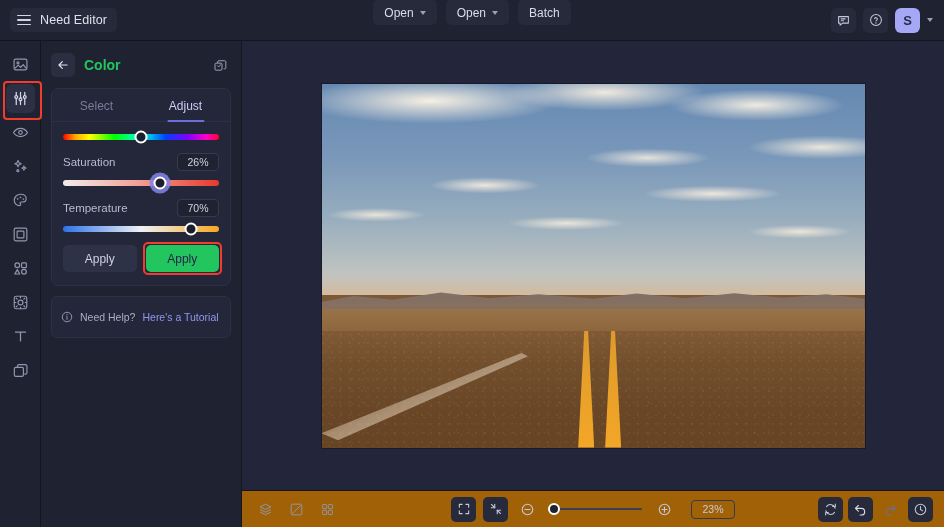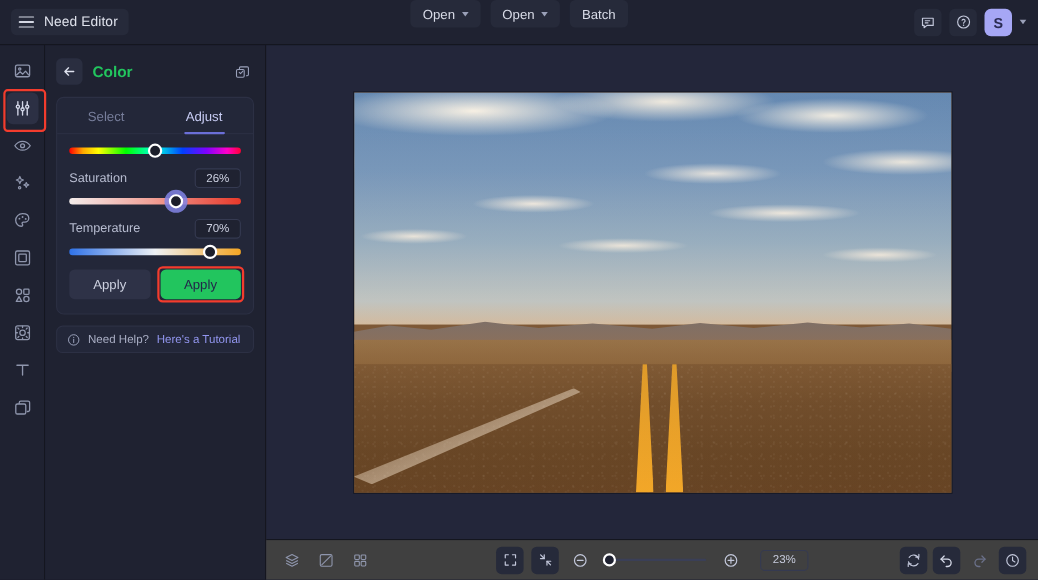--- a/index.html
+++ b/index.html
@@ -182,21 +182,21 @@
     position: relative;
   }
   .btn.cancel { background: #2e3247; color: #cdd1e0; }
   .btn.apply { background: #22c55e; color: #23264a; }
   .btn.annot::after {
     content: ""; position: absolute; left: -3px; top: -3px; right: -3px; bottom: -3px;
     border: 2px solid #f33c2d; border-radius: 5px; pointer-events: none;
   }
 
   .help {
-    margin-top: 10px; height: 25px; border-radius: 6px;
+    margin-top: 10px; height: 42px; border-radius: 6px;
     background: #232739; border: 1px solid #2c3044;
     display: flex; align-items: center; gap: 7px; padding: 0 9px;
     font-size: 10.5px; color: #a9aec4; cursor: pointer;
   }
   .help a { color: #9296ef; text-decoration: none; }
 
   
   .canvas-wrap {
     flex: 1; display: flex; flex-direction: column; min-width: 0;
     background: #23263a;
@@ -271,21 +271,21 @@
   }
   .warm {
     position: absolute; inset: 0;
     background: linear-gradient(to bottom, rgba(255,170,60,.05), rgba(255,150,40,.16));
     pointer-events: none;
   }
 
   
   .bottombar {
     height: 37px; flex: 0 0 37px;
-    background: #404040; border-top: 1px solid #14161f;
+    background: #a16207; border-top: 1px solid #14161f;
     display: flex; align-items: center; padding: 0 11px;
     position: relative;
   }
   .bb-left { display: flex; gap: 6px; }
   .bb-center {
     position: absolute; left: 0; right: 0;
     display: flex; align-items: center; justify-content: center; gap: 7px;
     pointer-events: none;
   }
   .bb-center > * { pointer-events: auto; }

